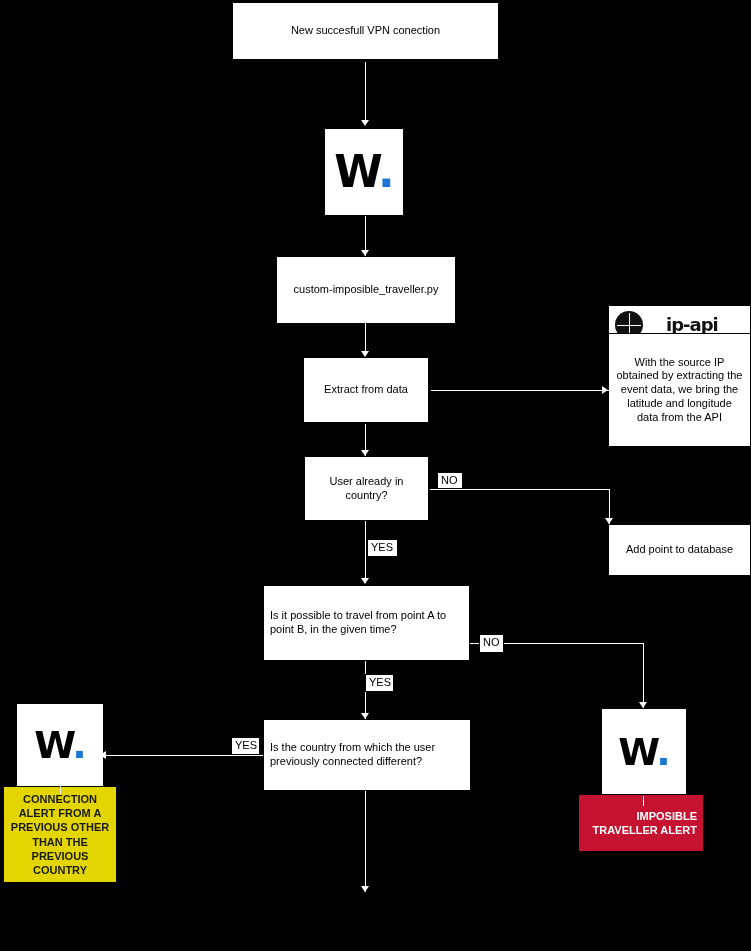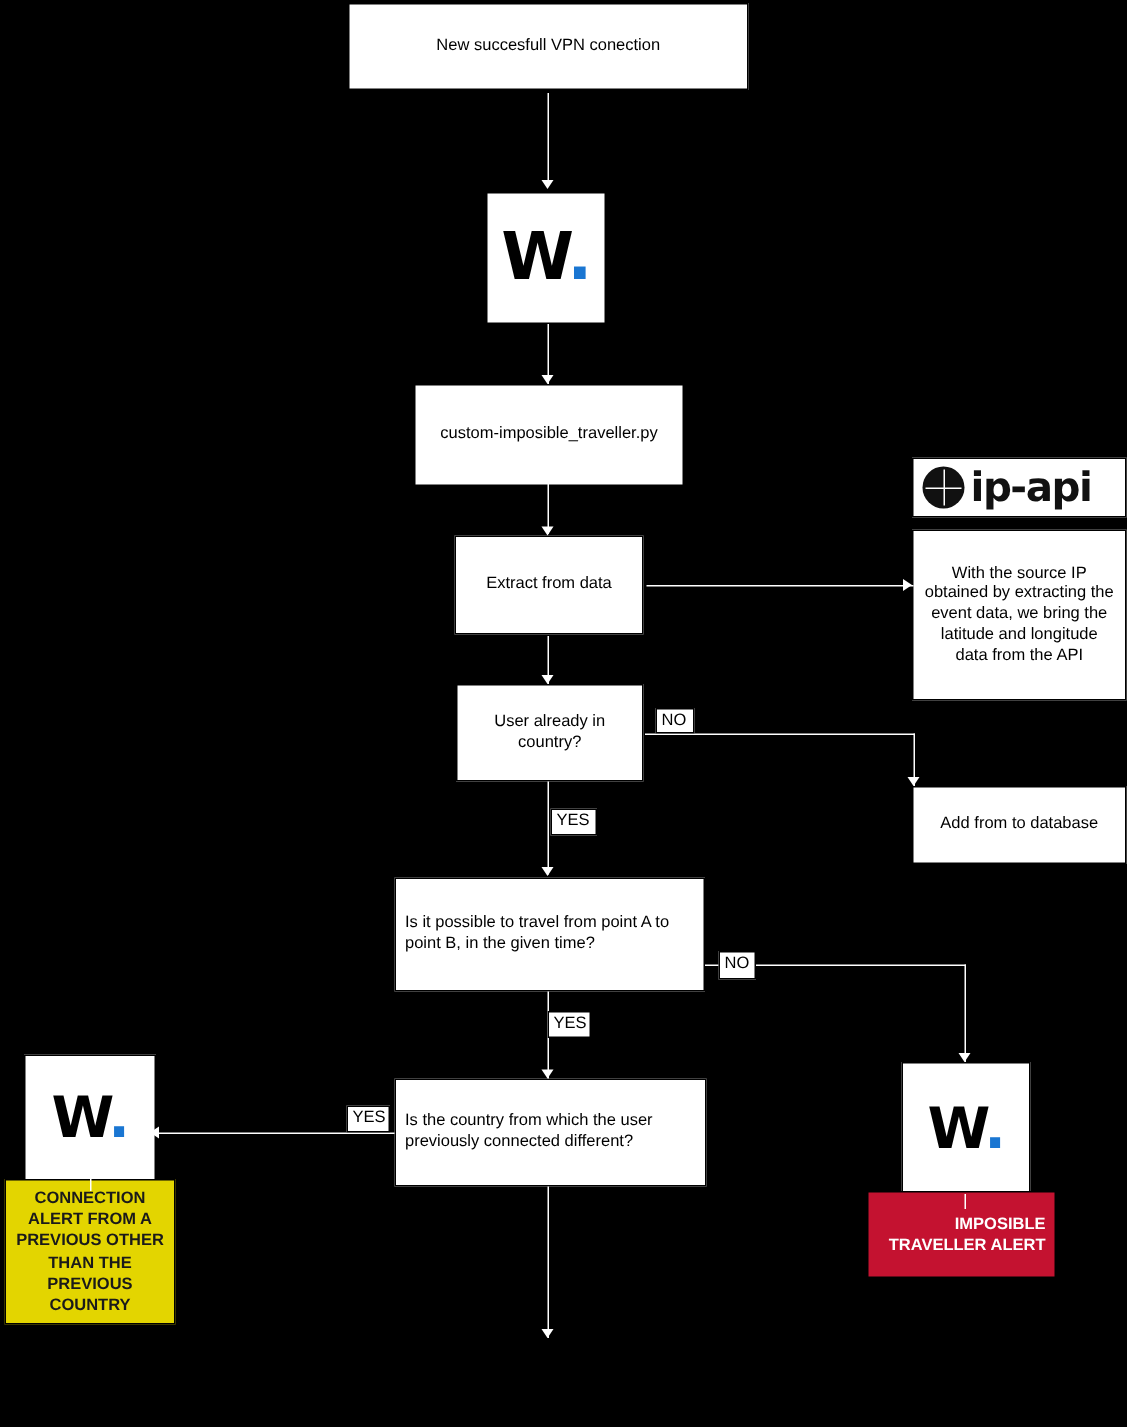--- a/index.html
+++ b/index.html
@@ -133,25 +133,26 @@
   .ipapi-globe:after {
     content: "";
     position: absolute;
     left: 2px; top: 50%;
     width: 24px; height: 1px;
     background: #ffffff;
   }
   .ipapi-text {
     font-family: "DejaVu Sans", sans-serif;
     font-weight: bold;
-    font-size: 27px;
+    font-size: 18px;
     color: #111111;
     letter-spacing: -1px;
     line-height: 1;
     white-space: nowrap;
+    margin-left: 19px;
   }
   .alert {
     position: absolute;
     box-sizing: border-box;
     border: 1px solid #000000;
     display: flex;
     align-items: center;
     justify-content: center;
     text-align: center;
     font-size: 11px;
@@ -235,29 +236,29 @@
 
   <div class="node" style="left:263px; top:585px; width:207px; height:76px; justify-content:flex-start; text-align:left;">
     <span class="inner" style="text-align:left;">Is it possible to travel from point A to point B, in the given time?</span>
   </div>
 
   <div class="node" style="left:263px; top:719px; width:208px; height:72px; justify-content:center; text-align:left;">
     <span class="inner" style="text-align:left;">Is the country from which the user previously connected different?</span>
   </div>
 
   <div class="node" style="left:608px; top:524px; width:143px; height:52px;">
-    <span class="inner">Add from to database</span>
+    <span class="inner">Add point to database</span>
   </div>
 
   <div class="ipapi-logo" style="left:608px; top:305px; width:143px; height:40px;">
     <span class="ipapi-globe"></span>
     <span class="ipapi-text">ip-api</span>
   </div>
 
-  <div class="node" style="left:608px; top:353px; width:143px; height:114px;">
+  <div class="node" style="left:608px; top:333px; width:143px; height:114px;">
     <span class="inner">With the source IP obtained by extracting the event data, we bring the latitude and longitude data from the API</span>
   </div>
 
 
   <div class="logo-tile" style="left:16px; top:703px; width:88px; height:84px;">
     <span class="logo-w" style="font-size:38px;">W<span class="logo-dot">.</span></span>
   </div>
 
   <div class="logo-tile" style="left:601px; top:708px; width:86px; height:88px;">
     <span class="logo-w" style="font-size:38px;">W<span class="logo-dot">.</span></span>

